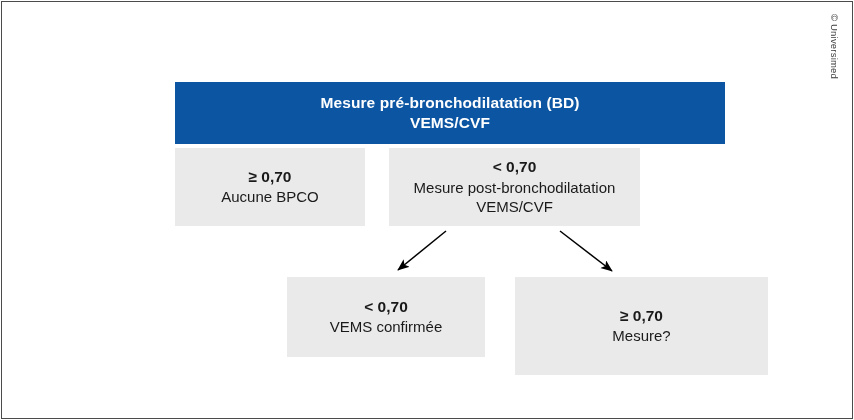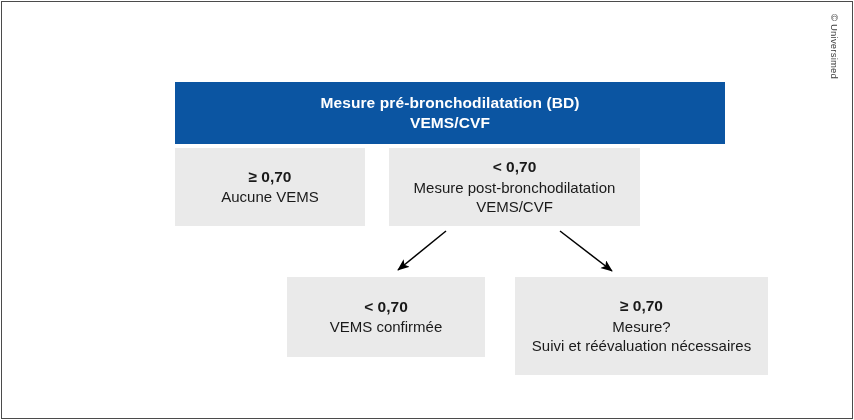--- a/index.html
+++ b/index.html
@@ -117,35 +117,34 @@
     <line x1="560" y1="231" x2="612" y2="271" stroke="#000000" stroke-width="1.5" marker-end="url(#ah)"></line>
   </svg>
 
   <div class="node root" id="node-root">
     <span class="line">Mesure pré-bronchodilatation (BD)</span>
     <span class="line">VEMS/CVF</span>
   </div>
 
   <div class="node leaf" id="node-no-copd">
     <span class="line strong">≥ 0,70</span>
-    <span class="line">Aucune VEMS</span>
+    <span class="line">Aucune BPCO</span>
   </div>
 
   <div class="node leaf" id="node-post-bd">
     <span class="line strong">&lt; 0,70</span>
     <span class="line">Mesure post-bronchodilatation</span>
     <span class="line">VEMS/CVF</span>
   </div>
 
   <div class="node leaf" id="node-copd-conf">
     <span class="line strong">&lt; 0,70</span>
     <span class="line">VEMS confirmée</span>
   </div>
 
   <div class="node leaf" id="node-asthma">
     <span class="line strong">≥ 0,70</span>
     <span class="line">Mesure?</span>
-    <span class="line">Suivi et réévaluation nécessaires</span>
   </div>
 
   <div id="copyright">© Universimed</div>
 
 </div>
 
 </body></html>

